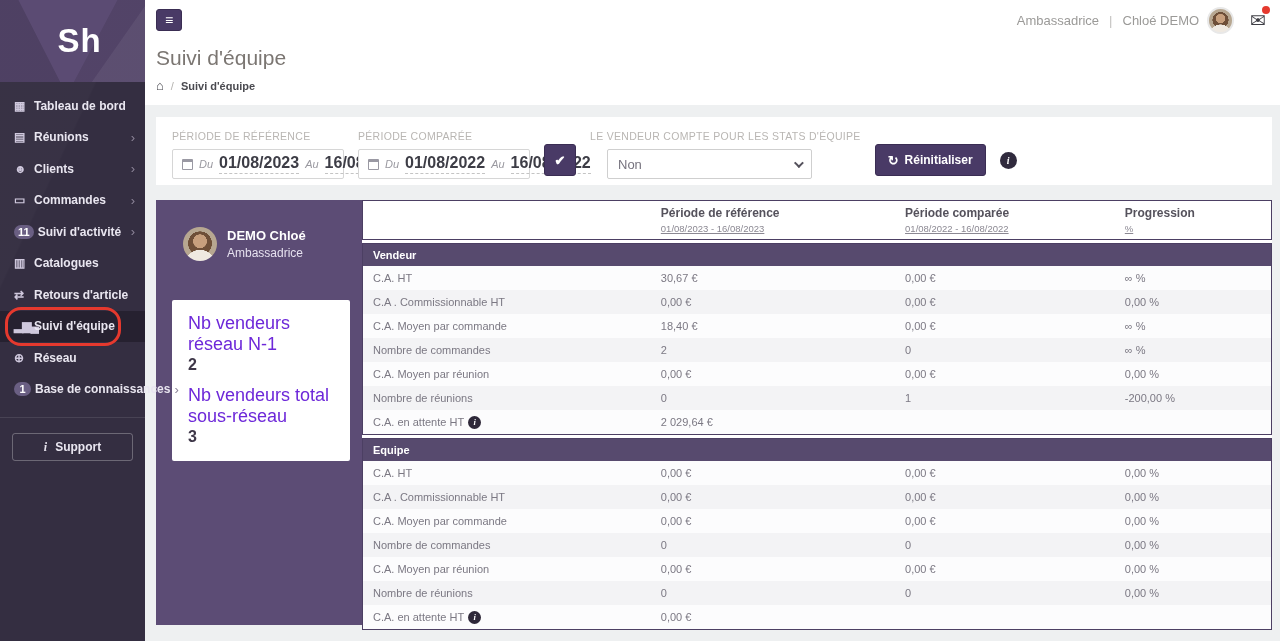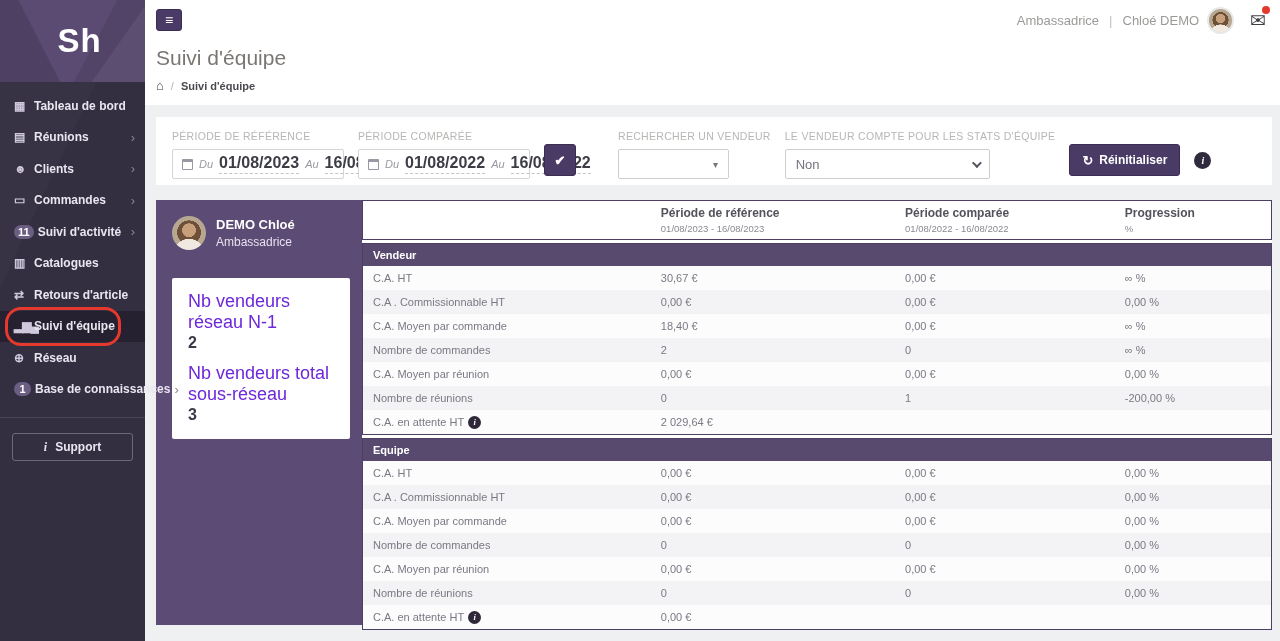--- a/index.html
+++ b/index.html
@@ -66,48 +66,48 @@
              gap:6px; padding:0 9px; cursor:pointer; width:172px; }
   .cal { width:11px; height:11px; border:1px solid #9a99a3; border-top:3px solid #9a99a3; border-radius:1px; flex:none; }
   .datebox em { font-style:italic; color:#9a99a0; font-size:11px;text-align:right; }
   .datebox b { font-size:16px; color:#3d3d46; border-bottom:1px dashed #c4c4c4; padding-bottom:1px; }
   .pbtn { background:#493a66; border:1px solid #3a2d53; border-radius:3px; color:#fff; cursor:pointer;
           font-family:inherit; font-size:12px; font-weight:700; display:flex; align-items:center; justify-content:center; gap:6px; }
   .pbtn.check { width:32px; height:32px; margin-top:14px; font-size:13px; }
   .pbtn.reset { height:32px; margin-top:14px; padding:0 12px; }
   .pbtn .ricon { font-size:13px; }
   .selbox { height:30px; border:1px solid #cfcfcf; border-radius:2px; background:#fff; display:flex; align-items:center;
-            padding:0 10px; color:#76737e; font-size:13px; cursor:pointer; }
+            padding:0 10px; color:#76737e; font-size:13px; cursor:pointer;margin-left:17px; }
   .selbox.small { width:111px; margin-left:42px; }
   .selbox.small .caret { margin-left:auto; color:#777; font-size:10px; }
   .selbox.wide { width:205px; }
   .selbox.wide .chev { margin-left:auto; width:7px; height:7px; border-right:2px solid #55525c; border-bottom:2px solid #55525c;
                        transform:rotate(45deg) translateY(-2px); }
   .fgroup.sel2 label { margin-left:0; }
   .info-circ { width:17px; height:17px; border-radius:50%; background:#302a3d; color:#fff; font-size:10px; font-weight:700;
                font-family:"Liberation Serif", serif; font-style:italic; display:flex; align-items:center; justify-content:center;
                margin-top:22px; cursor:pointer; flex:none; }
 
   
   .panel-row { display:flex; margin-top:15px; height:425px; }
   .profile { width:206px; flex:none; background:#5c4c75; }
-  .phead { display:flex; align-items:center; gap:10px; padding:16px; }
+  .phead { display:flex; align-items:center; gap:10px; padding:27px; }
   .phead .pid b { display:block; color:#fff; font-size:13px; font-weight:700; }
   .phead .pid span { display:block; color:#e6e1ef; font-size:12px; margin-top:3px; }
   .statcard { background:#fff; border-radius:2px; margin:12px 12px 0 16px; padding:13px 16px 15px; }
   .stat .slabel { font-size:18px; color:#6d28d9; }
   .stat .sval { font-size:16px; font-weight:700; color:#3e3748; margin-top:1px; }
   .stat + .stat { margin-top:11px; }
 
   
   .table { flex:1; background:#fff; min-width:0; }
   .tgrid { display:grid; grid-template-columns:32.8% 26.9% 24.2% 16.1%; align-items:center; }
   .thead { border:1px solid #4c3f63; background:#fff; height:40px; padding:5px 0; }
   .thead .c b { display:block; font-size:12px; color:#55525c; font-weight:700; }
-  .thead .c small { display:block; font-size:9.5px; color:#8b8892; margin-top:3px; }
+  .thead .c small { display:block; font-size:9.5px; color:#8b8892; margin-top:3px;text-decoration:underline; }
   .sect { border:1px solid #4c3f63; margin-top:3px; background:#fff; }
   .sbar { height:22px; background:#574a6e; color:#fff; font-size:11px; font-weight:700; display:flex; align-items:center; padding-left:10px; }
   .trow { height:24px; font-size:11px; color:#7b7883; }
   .trow:nth-child(even) { background:#fcfcfd; }
   .trow:nth-child(odd) { background:#f3f3f5; }
   .trow .tc0 { padding-left:10px; display:flex; align-items:center; gap:4px; }
   .ibadge { width:13px; height:13px; border-radius:50%; background:#2e2839; color:#fff; font-size:8.5px; font-weight:700;
             font-family:"Liberation Serif", serif; font-style:italic; display:inline-flex; align-items:center; justify-content:center; flex:none; }
 </style>
 </head>
@@ -217,27 +217,20 @@
             <span class="cal"></span>
             <em>Du</em>
             <b>01/08/2022</b>
             <em>Au</em>
             <b>16/08/2022</b>
           </div>
         </div>
         <button class="pbtn check">
           <span>✔</span>
         </button>
-        <div class="fgroup" style="margin-left:28px;">
-          <label>RECHERCHER UN VENDEUR</label>
-          <div class="selbox small" style="margin-left:0;">
-            <span></span>
-            <span class="caret">▾</span>
-          </div>
-        </div>
         <div class="fgroup sel2">
           <label>LE VENDEUR COMPTE POUR LES STATS D'ÉQUIPE</label>
           <div class="selbox wide">
             <span>Non</span>
             <i class="chev"></i>
           </div>
         </div>
         <button class="pbtn reset">
           <span class="ricon">↻</span>
           <span>Réinitialiser</span>

